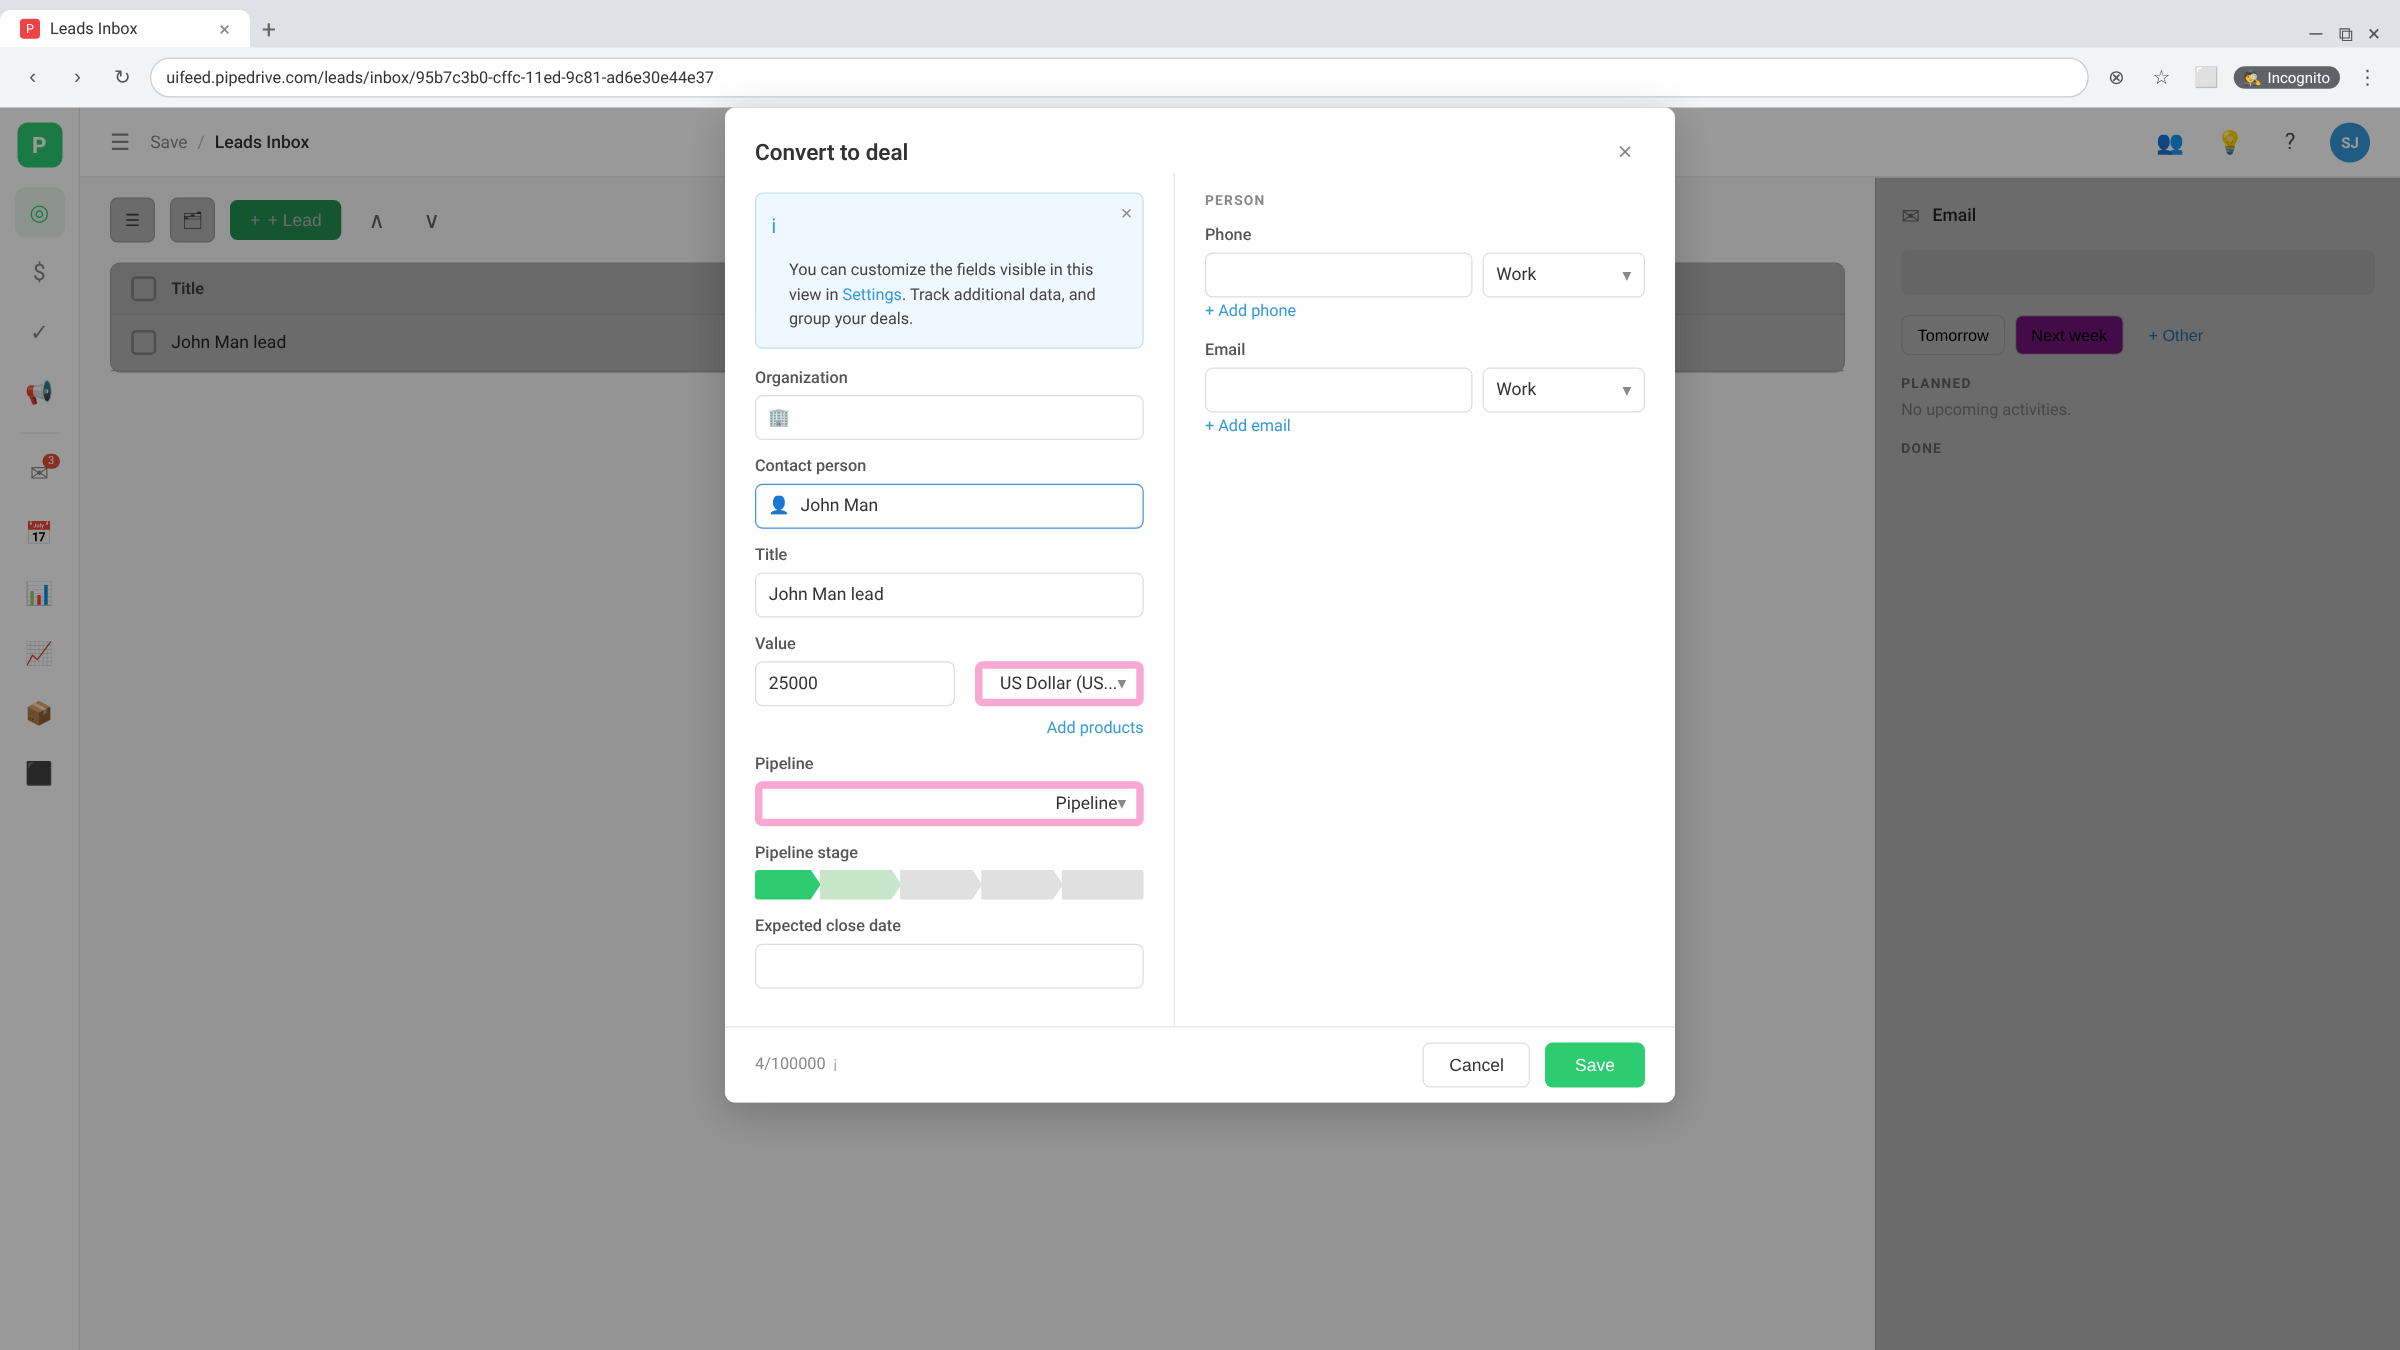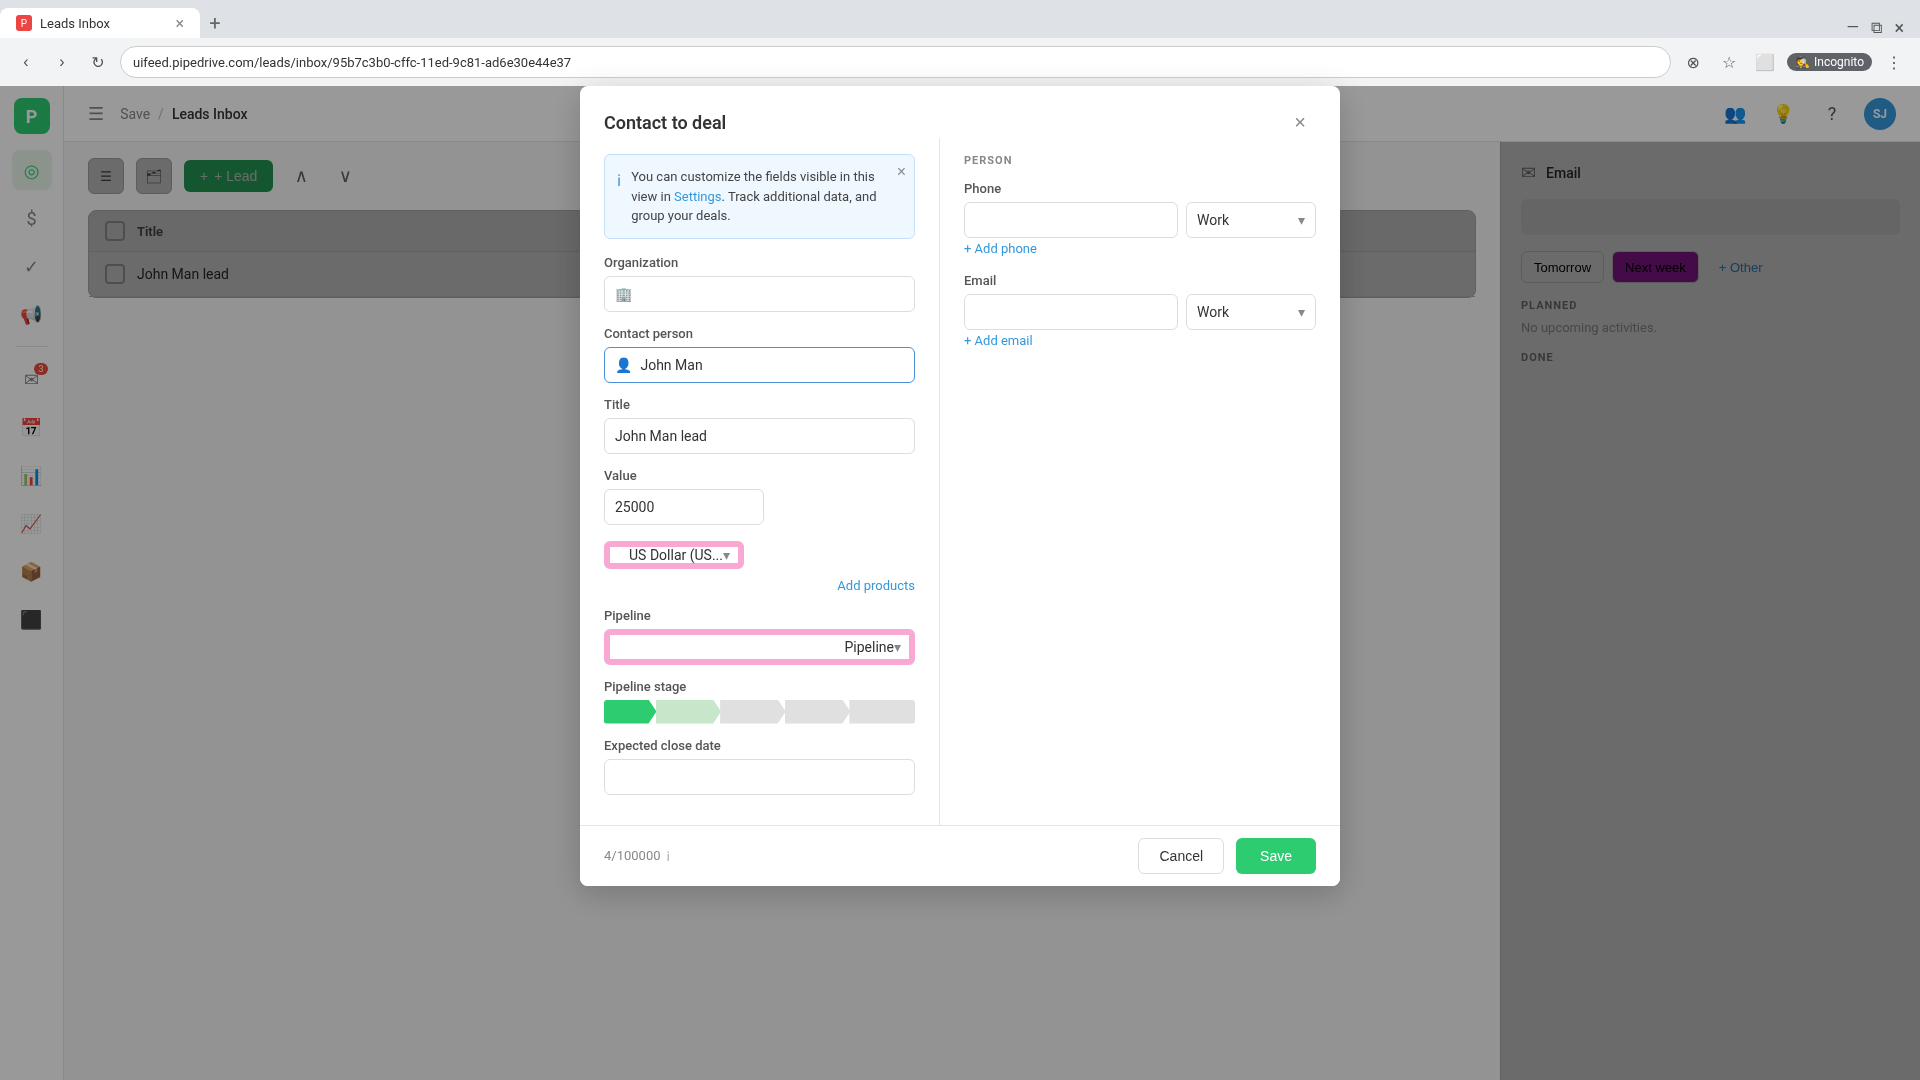--- a/index.html
+++ b/index.html
@@ -67,21 +67,21 @@
     .dialog-body { display: flex; flex: 1; overflow: hidden; }
 
     
     .dialog-left { width: 360px; padding: 16px 24px; overflow-y: auto; border-right: 1px solid #e5e5e5; }
     
     .dialog-right { flex: 1; padding: 16px 24px; overflow-y: auto; }
 
     
     .info-banner { background: #f0f8ff; border: 1px solid #c5dff7; border-radius: 6px; padding: 12px; display: flex; gap: 10px; margin-bottom: 16px; position: relative; }
     .info-icon { color: #3498db; font-size: 16px; flex-shrink: 0; margin-top: 2px; }
-    .info-text { font-size: 13px; color: #444; line-height: 1.5; }
+    .info-text { font-size: 13px; color: #444; line-height: 1.5; margin-top: 40px; }
     .info-text a { color: #3498db; text-decoration: none; }
     .info-close { position: absolute; top: 8px; right: 8px; background: none; border: none; cursor: pointer; color: #888; font-size: 16px; }
 
     
     .form-group { margin-bottom: 14px; }
     .form-label { font-size: 13px; color: #555; margin-bottom: 6px; display: block; font-weight: 500; }
     .form-input { width: 100%; height: 36px; border: 1px solid #ddd; border-radius: 6px; padding: 0 10px; font-size: 14px; color: #333; display: flex; align-items: center; gap: 8px; }
     .form-input-with-icon { display: flex; align-items: center; gap: 8px; width: 100%; height: 36px; border: 1px solid #ddd; border-radius: 6px; padding: 0 10px; font-size: 14px; color: #333; }
     .input-select { width: 140px; height: 36px; border: 6px solid #f9a8d4; border-radius: 6px; padding: 0 8px; font-size: 14px; color: #333; display: flex; align-items: center; justify-content: flex-end; cursor: pointer; }
     .add-link { color: #3498db; font-size: 13px; cursor: pointer; text-decoration: none; }
@@ -249,21 +249,21 @@
         <div style="font-size:11px;font-weight:700;color:#888;text-transform:uppercase;letter-spacing:1px;margin:16px 0 8px;">DONE</div>
       </div>
     </div>
   </div>
 </div>
 
 <div class="overlay"></div>
 
 <div class="dialog">
   <div class="dialog-header">
-    <span class="dialog-title">Contact to deal</span>
+    <span class="dialog-title">Convert to deal</span>
     <button class="dialog-close">×</button>
   </div>
 
   <div class="dialog-body">
 
     <div class="dialog-left">
 
       <div class="info-banner">
         <span class="info-icon">ℹ</span>
         <div class="info-text">
@@ -289,21 +289,21 @@
 
       <div class="form-group">
         <label class="form-label">Title</label>
         <div class="form-input" style="border:1px solid #ddd;background:white;">
           <span style="color:#333;font-size:14px;">John Man lead</span>
         </div>
       </div>
 
       <div class="form-group">
         <label class="form-label">Value</label>
-        <div style="display:flex;gap:16px;flex-direction:column;">
+        <div style="display:flex;gap:16px;">
           <div class="form-input" style="width:160px;border:1px solid #ddd;background:white;">
             <span style="color:#333;font-size:14px;">25000</span>
           </div>
           <div class="input-select" style="flex:1;">
             <span style="font-size:14px;color:#333;">US Dollar (US...</span>
             <span style="color:#888;">▾</span>
           </div>
         </div>
         <div style="text-align:right;margin-top:6px;">
           <a href="#" class="add-link">Add products</a>

